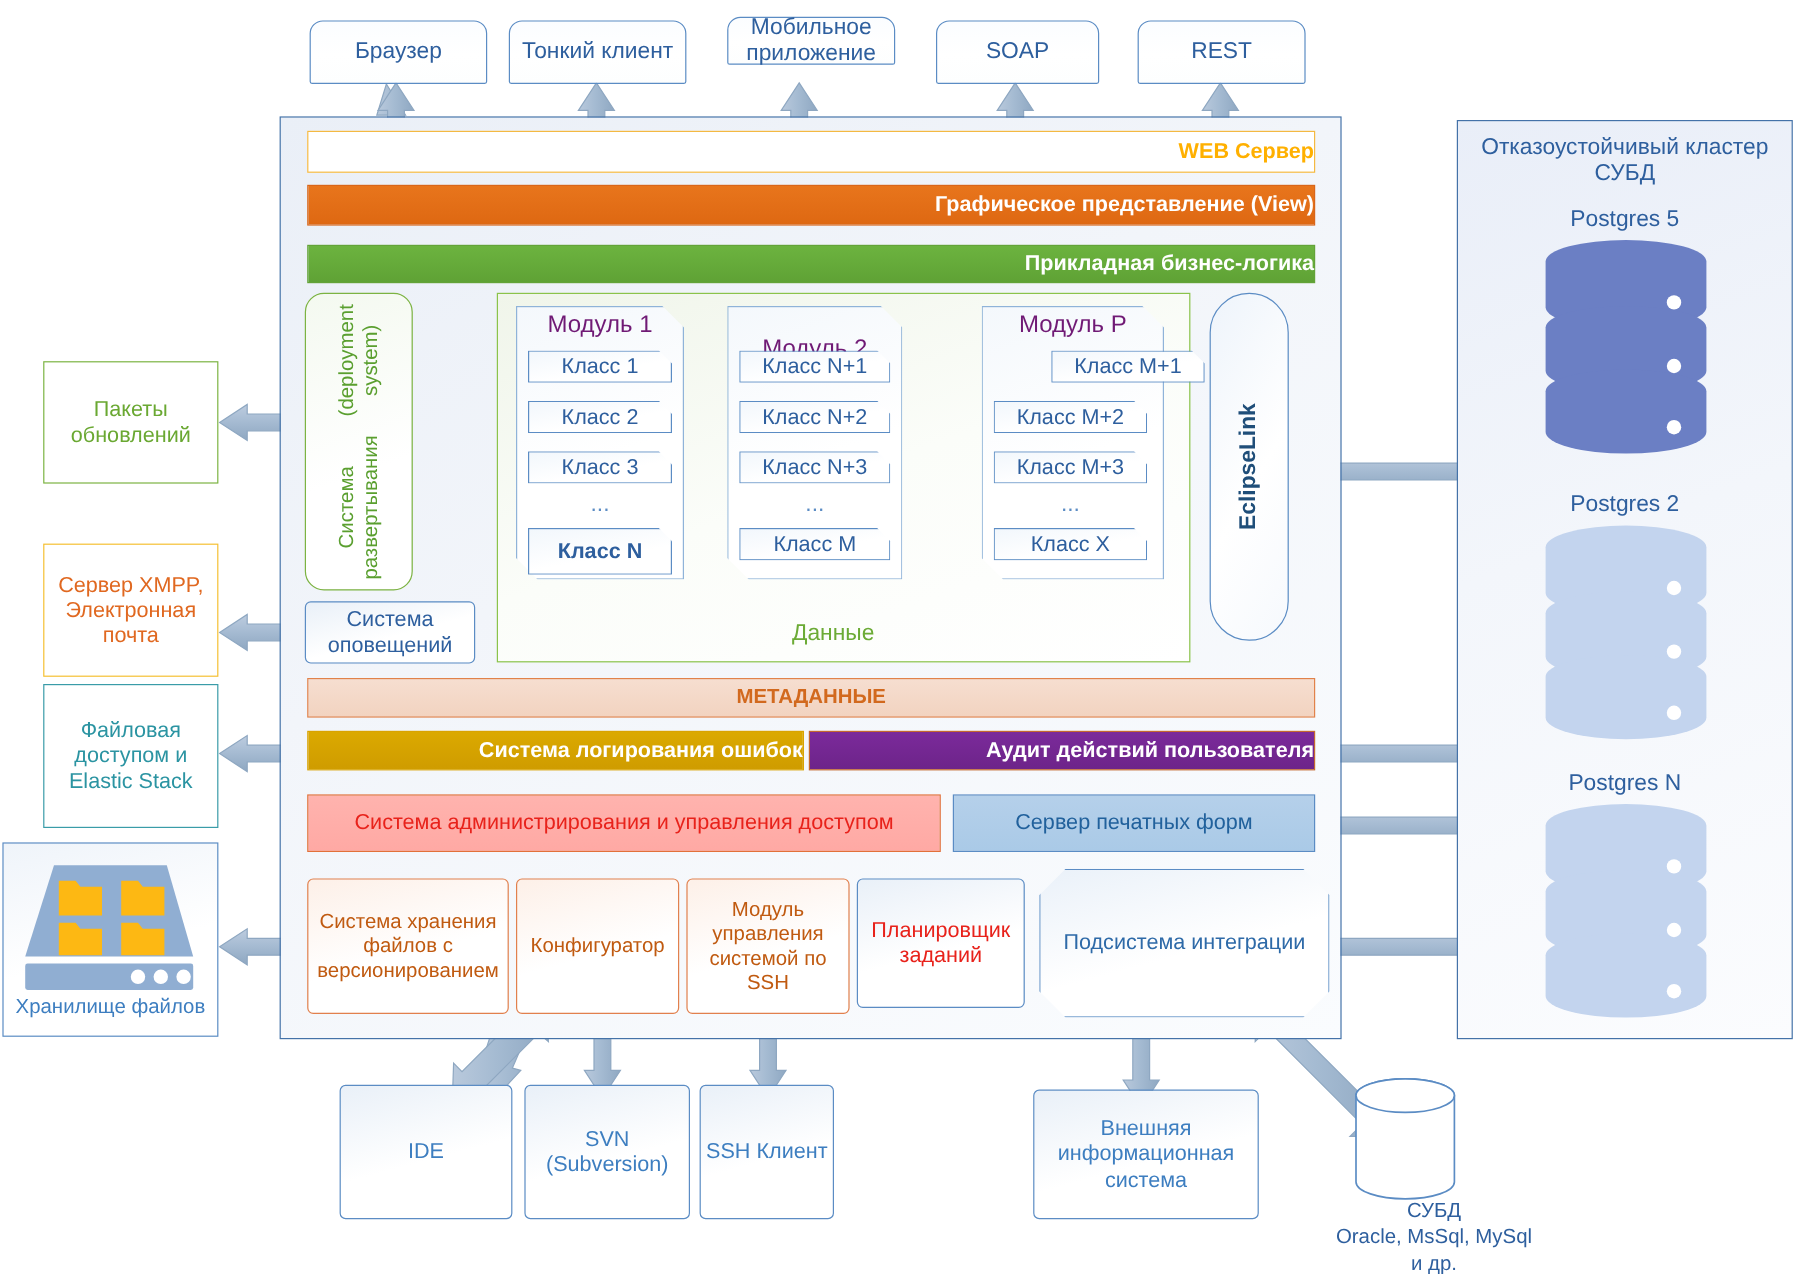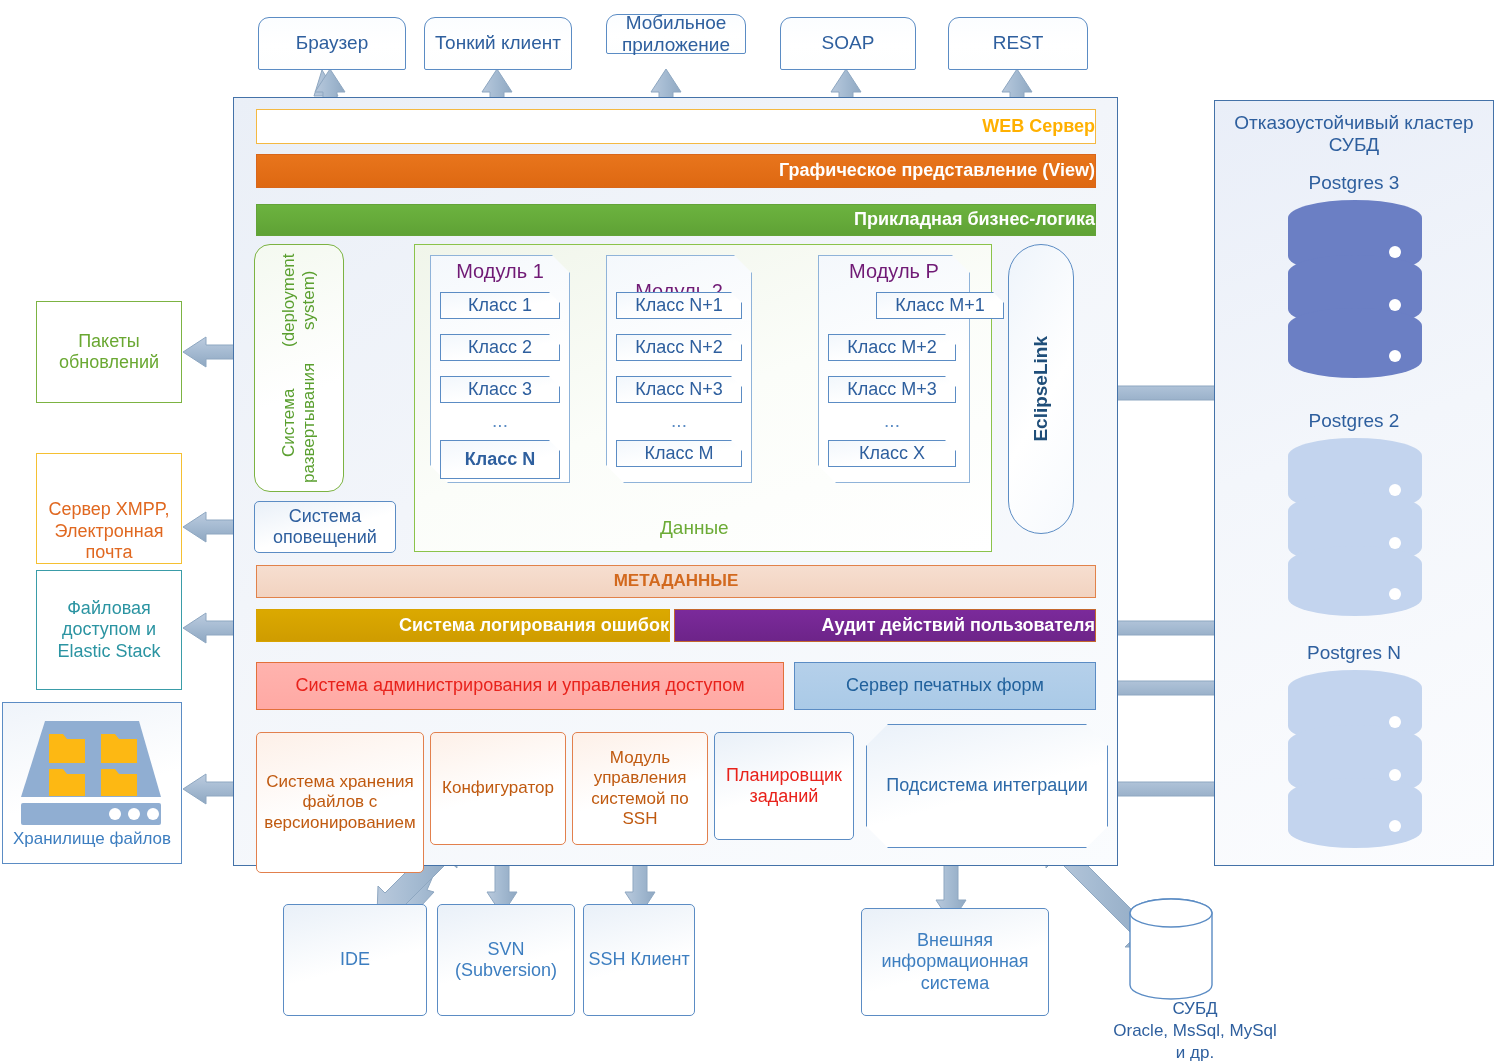--- a/index.html
+++ b/index.html
@@ -256,21 +256,21 @@
   <div class="abs auditbar bar ctr" style="left:674px;top:597px;width:422px;height:33px;">
     <span>Аудит действий пользователя</span>
   </div>
   <div class="abs adminbar ctr" style="left:256px;top:650px;width:528px;height:48px;">
     <span>Система администрирования и управления доступом</span>
   </div>
   <div class="abs printbar ctr" style="left:794px;top:650px;width:302px;height:48px;">
     <span>Сервер печатных форм</span>
   </div>
 
-  <div class="abs orangebox ctr" style="left:256px;top:720px;width:168px;height:141px;">
+  <div class="abs orangebox ctr" style="left:256px;top:720px;width:168px;height:113px;">
     <span class="nl">
         <div>Система хранения</div>
         <div>файлов с</div>
         <div>версионированием</div>
       </span>
   </div>
   <div class="abs orangebox ctr" style="left:430px;top:720px;width:136px;height:113px;">
     <span>Конфигуратор</span>
   </div>
   <div class="abs orangebox ctr" style="left:572px;top:720px;width:136px;height:113px;">
@@ -290,21 +290,21 @@
   <div class="abs integbox ctr" style="left:866px;top:712px;width:242px;height:124px;">
     <span>Подсистема интеграции</span>
   </div>
 
   <div class="abs obox green ctr" style="left:36px;top:289px;width:146px;height:102px;">
     <span class="nl">
         <div>Пакеты</div>
         <div>обновлений</div>
       </span>
   </div>
-  <div class="abs obox yellow ctr" style="left:36px;top:441px;width:146px;height:111px;align-items:flex-end;">
+  <div class="abs obox yellow ctr" style="left:36px;top:441px;width:146px;height:111px;">
     <span class="nl">
         <div>Сервер XMPP,</div>
         <div>Электронная</div>
         <div>почта</div>
       </span>
   </div>
   <div class="abs obox teal ctr" style="left:36px;top:558px;width:146px;height:120px;">
     <span class="nl">
         <div>Файловая</div>
         <div>доступом и</div>
@@ -328,21 +328,21 @@
   </div>
 
   <div class="abs" id="cluster" style="left:1214px;top:88px;width:280px;height:766px;"></div>
   <div class="abs ctr" style="left:1224px;top:96px;width:260px;height:52px;color:#2e5f9e;font-size:19px;">
     <span class="nl">
         <div>Отказоустойчивый кластер</div>
         <div>СУБД</div>
       </span>
   </div>
 
-  <div class="abs dblabel" style="left:1254px;top:160px;width:200px;">Postgres 3</div>
+  <div class="abs dblabel" style="left:1254px;top:160px;width:200px;">Postgres 5</div>
   <svg class="abs" style="left:1284px;top:186px;" width="142" height="182" viewBox="0 0 142 182">
     <g fill="#6b7fc4">
       <path d="M4,20 a67,18 0 0 1 134,0 v38 a67,18 0 0 1 -134,0 z"></path>
       <path d="M4,75 a67,18 0 0 1 134,0 v36 a67,18 0 0 1 -134,0 z"></path>
       <path d="M4,128 a67,18 0 0 1 134,0 v34 a67,18 0 0 1 -134,0 z"></path>
     </g>
     <circle cx="111" cy="54" r="6" fill="#ffffff"></circle>
     <circle cx="111" cy="107" r="6" fill="#ffffff"></circle>
     <circle cx="111" cy="158" r="6" fill="#ffffff"></circle>
   </svg>

